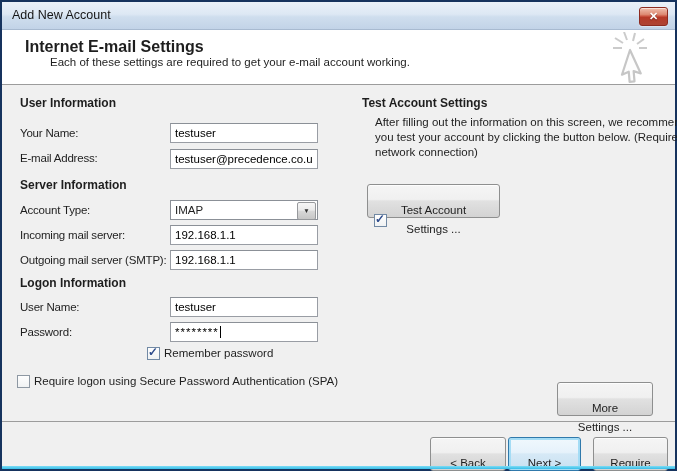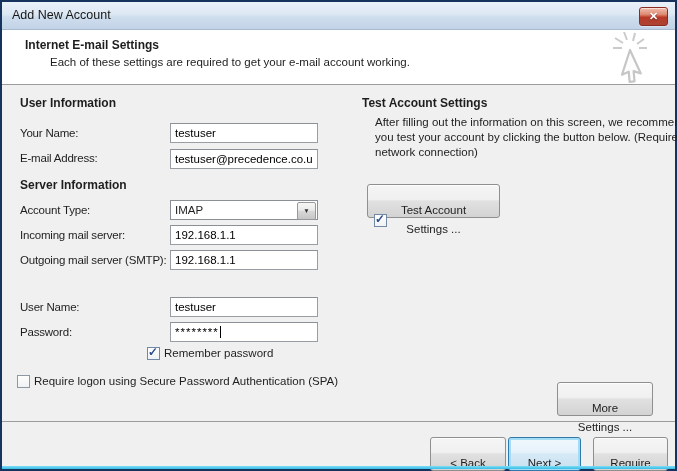--- a/index.html
+++ b/index.html
@@ -15,21 +15,21 @@
     border-bottom:1px solid #a8bad0;box-sizing:border-box;}
   .title{position:absolute;left:10px;top:0;line-height:27px;font-size:12.5px;color:#161616;white-space:nowrap;}
   .close-btn{position:absolute;top:5px;right:7px;width:29px;height:19px;border:1px solid #8e2b20;border-radius:3px;
     background:linear-gradient(#f0bfae,#dd8a73 38%,#cd5743 48%,#b63a28 55%,#ad4433);
     box-shadow:inset 0 1px 0 rgba(255,255,255,.55),0 1px 0 rgba(255,255,255,.35);
     color:#fff;font-weight:bold;font-size:11px;text-align:center;line-height:17px;
     text-shadow:0 1px 1px rgba(60,0,0,.55);cursor:pointer;padding:0;}
   
   .header{position:absolute;left:2px;top:30px;right:2px;height:55px;background:#ffffff;
     border-bottom:1px solid #9c9c9c;box-sizing:border-box;}
-  .header-title{position:absolute;left:23px;top:8px;font-weight:bold;font-size:12px;white-space:nowrap;}
+  .header-title{position:absolute;left:23px;top:8px;font-weight:bold;font-size:16px;white-space:nowrap;}
   .header-subtitle{position:absolute;left:48px;top:26px;font-size:11.5px;white-space:nowrap;}
   .cursor-art{position:absolute;right:11px;top:2px;}
   
   .sect{position:absolute;font-weight:bold;white-space:nowrap;}
   .label{position:absolute;white-space:nowrap;font-size:11.5px;letter-spacing:-0.2px;}
   
   .textbox{position:absolute;width:148px;height:20px;background:#fff;border:1px solid #999da4;border-top-color:#8b9097;
     box-sizing:border-box;font-family:"Liberation Sans",sans-serif;font-size:11.5px;color:#000;padding:2px 4px;margin:0;}
   input.textbox{outline:none;}
   .pwd-box{line-height:14px;letter-spacing:1px;}
@@ -101,20 +101,21 @@
     <span class="combo-text">IMAP</span>
     <span class="combo-btn">▼</span>
   </div>
 
   <div class="label" style="left:20px;top:229px;">Incoming mail server:</div>
   <input class="textbox" style="left: 170px; top: 225px;" type="text" value="192.168.1.1">
 
   <div class="label" style="left:20px;top:254px;">Outgoing mail server (SMTP):</div>
   <input class="textbox" style="left: 170px; top: 250px;" type="text" value="192.168.1.1">
 
+  <div class="sect" style="left:20px;top:276px;">Logon Information</div>
 
   <div class="label" style="left:20px;top:301px;">User Name:</div>
   <input class="textbox" style="left: 170px; top: 297px;" type="text" value="testuser">
 
   <div class="label" style="left:20px;top:326px;">Password:</div>
   <div class="textbox pwd-box" style="left:170px;top:322px;"><span>********</span><span class="caret"></span></div>
 
   <div class="checkbox checked" style="left:147px;top:347px;">
     <span class="check">✓</span>
   </div>

